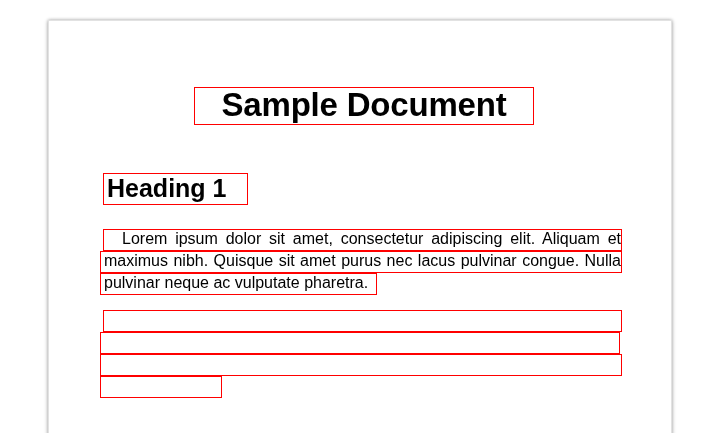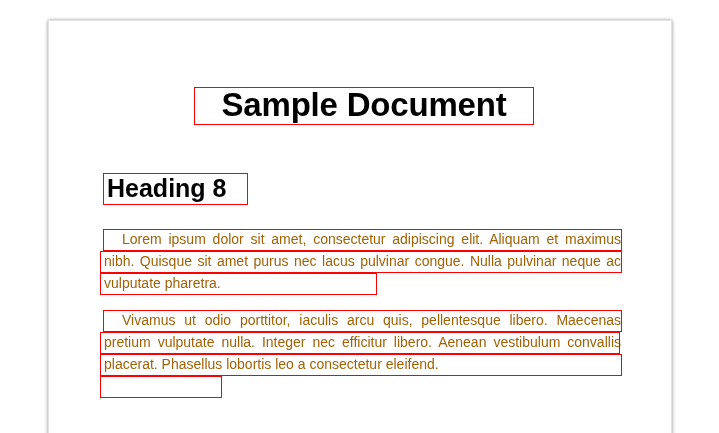--- a/index.html
+++ b/index.html
@@ -81,23 +81,23 @@
     color: #000000;
     line-height: 34px;
     white-space: nowrap;
   }
 
   
   .para {
     position: absolute;
     left: 55px;
     width: 517px;
-    font-size: 14px;
+    font-size: 16px;
     line-height: 22px;
-    color: #a16207;
+    color: #000000;
     text-align: justify;
     text-indent: 18px;
   }
   #para1 { top: 207px; }
   #para2 { top: 288px; }
 
   .para-box-line {
     border: 1px solid #ff0000;
     box-sizing: border-box;
     position: absolute;
@@ -114,28 +114,27 @@
 </style>
 </head>
 <body>
 
 <div id="viewer">
   <div id="page">
 
     <div id="title-text">Sample Document</div>
     <div class="box" id="title-box"></div>
 
-    <div id="heading-text">Heading 8</div>
+    <div id="heading-text">Heading 1</div>
     <div class="box" id="heading-box"></div>
 
     <div class="para" id="para1">Lorem ipsum dolor sit amet, consectetur adipiscing elit. Aliquam et maximus nibh. Quisque sit amet purus nec lacus pulvinar congue. Nulla pulvinar neque ac vulputate pharetra.</div>
     <div class="para-box-line" id="p1l1"></div>
     <div class="para-box-line" id="p1l2"></div>
     <div class="para-box-line" id="p1l3"></div>
 
-    <div class="para" id="para2">Vivamus ut odio porttitor, iaculis arcu quis, pellentesque libero. Maecenas pretium vulputate nulla. Integer nec efficitur libero. Aenean vestibulum convallis placerat. Phasellus lobortis leo a consectetur eleifend.</div>
     <div class="para-box-line" id="p2l1"></div>
     <div class="para-box-line" id="p2l2"></div>
     <div class="para-box-line" id="p2l3"></div>
     <div class="para-box-line" id="p2l4"></div>
 
   </div>
 </div>
 
 </body></html>

